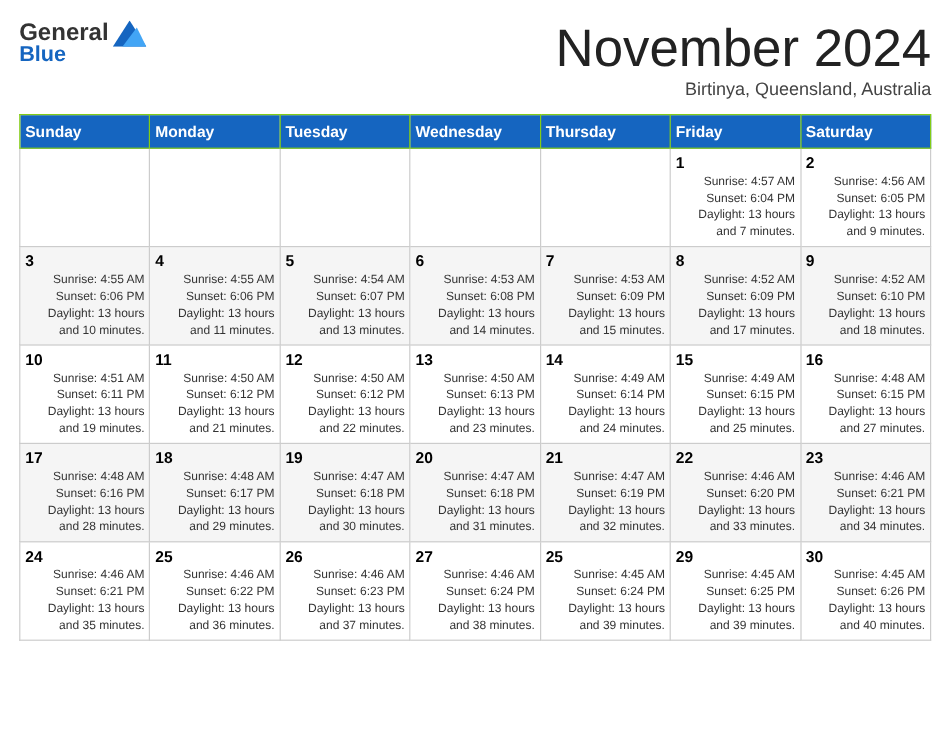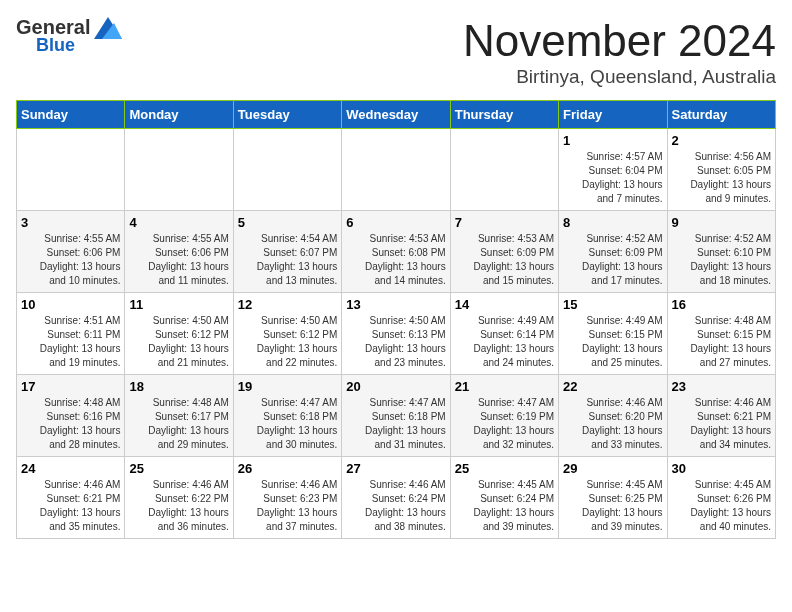--- a/index.html
+++ b/index.html
@@ -28,37 +28,36 @@
     }
     .logo-general {
       font-size: 20px;
       font-weight: bold;
       color: #333;
     }
     .logo-blue {
       font-size: 18px;
       font-weight: bold;
       color: #1565c0;
-      margin-left: 20px;
     }
     .logo-icon {
       width: 28px;
       height: 22px;
       margin-left: 2px;
     }
     .title-block {
       text-align: right;
     }
     .month-title {
       font-size: 44px;
       font-weight: normal;
       color: #222;
     }
     .subtitle {
-      font-size: 19px;
+      font-size: 15px;
       color: #444;
     }
     .calendar {
       width: 100%;
       border-collapse: collapse;
       font-size: 11px;
     }
     .calendar th {
       background-color: #1565c0;
       color: #fff;

